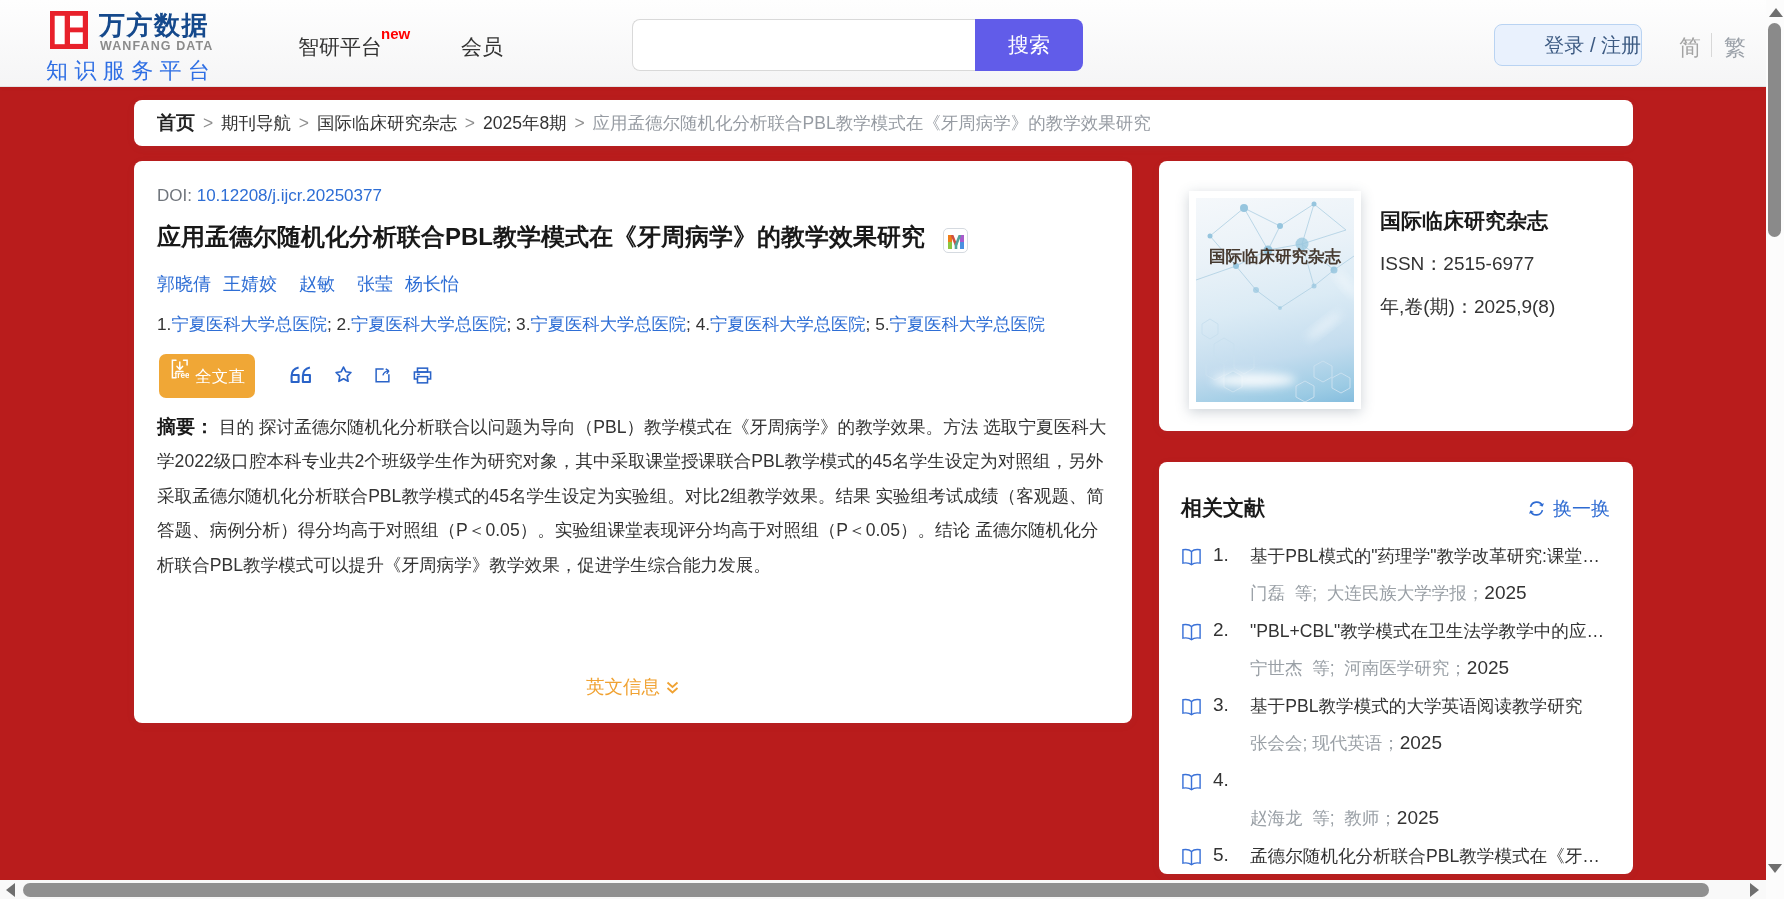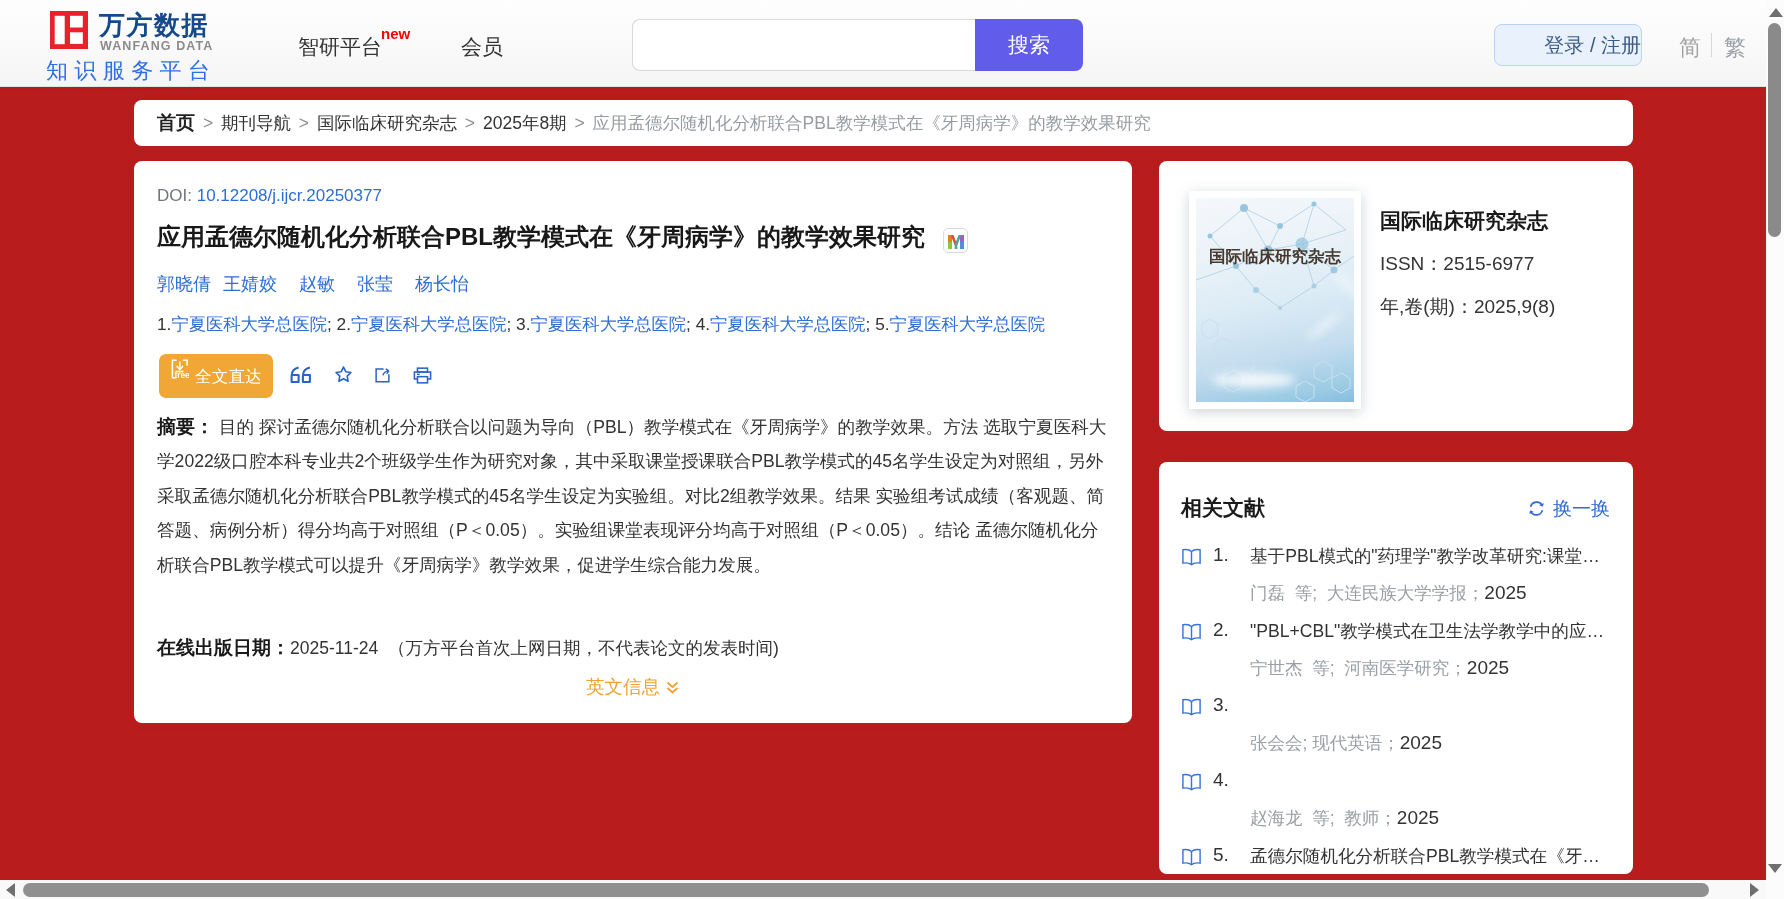--- a/index.html
+++ b/index.html
@@ -65,24 +65,24 @@
     <div class="abs" style="left:23px;top:25px;font-size:17px;color:#70757c">DOI: <a class="blue">10.12208/j.ijcr.20250377</a></div>
     <div class="abs" style="left:23px;top:60px;font-size:24px;font-weight:bold;color:#181818;white-space:nowrap">应用孟德尔随机化分析联合PBL教学模式在《牙周病学》的教学效果研究<span style="display:inline-block;vertical-align:-3px;margin-left:18px;width:25px;height:25px;background:#fff;border:1.5px solid #d5dae0;border-radius:5px;text-align:center;line-height:22px"><svg width="16" height="14" viewBox="0 0 16 14" style="vertical-align:middle">
             <rect x="0" y="0" width="4" height="7.5" fill="#ee7d18"></rect>
             <rect x="0" y="7" width="4" height="7" fill="#8cc63f"></rect>
             <rect x="12" y="0" width="4" height="7.5" fill="#a85bcb"></rect>
             <rect x="12" y="7" width="4" height="7" fill="#4a90e0"></rect>
             <path d="M4 0 L8 10" stroke="#d05042" stroke-width="2.6"></path>
             <path d="M12 0 L8 10" stroke="#53a39b" stroke-width="2.6"></path>
             <rect x="6.7" y="8.5" width="2.6" height="5.5" fill="#53a39b"></rect>
           </svg></span></div>
-    <div class="abs" style="left:23px;top:111px;font-size:18px;white-space:nowrap"><a class="blue" style="margin-right:12px">郭晓倩</a><a class="blue" style="margin-right:22px">王婧姣</a><a class="blue" style="margin-right:22px">赵敏</a><a class="blue" style="margin-right:22px">张莹</a><a class="blue">杨长怡</a></div>
+    <div class="abs" style="left:23px;top:111px;font-size:18px;white-space:nowrap"><a class="blue" style="margin-right:12px">郭晓倩</a><a class="blue" style="margin-right:22px">王婧姣</a><a class="blue" style="margin-right:22px">赵敏</a><a class="blue" style="margin-right:12px">张莹</a><a class="blue">杨长怡</a></div>
     <div class="abs" style="left:23px;top:151px;font-size:17.3px;color:#333;white-space:nowrap">1.<a class="blue">宁夏医科大学总医院</a>; 2.<a class="blue">宁夏医科大学总医院</a>; 3.<a class="blue">宁夏医科大学总医院</a>; 4.<a class="blue">宁夏医科大学总医院</a>; 5.<a class="blue">宁夏医科大学总医院</a></div>
 
-    <div class="abs" style="left:25px;top:193px;width:114px;height:44px;background:#f0a736;border-radius:7px;color:#fff">
+    <div class="abs" style="left:25px;top:193px;width:96px;height:44px;background:#f0a736;border-radius:7px;color:#fff">
       <svg class="abs" style="left:12px;top:5px" width="18" height="20" viewBox="0 0 18 20">
         <g fill="none" stroke="#fff" stroke-width="1.5" stroke-linecap="round">
           <path d="M5 1.2 H1.4 V18.8 H5"></path>
           <path d="M12.5 1.2 H16.1 V6"></path>
           <path d="M8.8 3 V9.8 M6 7.4 L8.8 10.3 L11.6 7.4"></path>
           <path d="M5.6 12.6 H12"></path>
         </g>
         <text x="11" y="19" font-size="8.2" font-weight="bold" text-anchor="middle" fill="#fff" font-family="Liberation Sans">free</text>
       </svg>
       <span class="abs" style="left:36px;top:0;line-height:44px;font-size:16.5px;letter-spacing:0.2px">全文直达</span>
@@ -105,21 +105,20 @@
     <svg class="abs" style="left:279px;top:206px" width="19" height="17" viewBox="0 0 24 22">
         <g fill="none" stroke="#2a63c8" stroke-width="2">
           <rect x="5.5" y="1.5" width="13" height="5"></rect>
           <rect x="1.5" y="6.5" width="21" height="9"></rect>
           <path d="M5 9.5 h3.5" stroke-width="1.8"></path>
           <rect x="5.5" y="12.5" width="13" height="8" fill="#fff"></rect>
         </g>
       </svg>
 
     <div class="abs" style="left:23px;top:249px;font-size:17.6px;line-height:34.4px;color:#333;white-space:nowrap"><span style="font-weight:bold;color:#1a1a1a;font-size:19px">摘要：</span> 目的 探讨孟德尔随机化分析联合以问题为导向（PBL）教学模式在《牙周病学》的教学效果。方法 选取宁夏医科大<br>学2022级口腔本科专业共2个班级学生作为研究对象，其中采取课堂授课联合PBL教学模式的45名学生设定为对照组，另外<br>采取孟德尔随机化分析联合PBL教学模式的45名学生设定为实验组。对比2组教学效果。结果 实验组考试成绩（客观题、简<br>答题、病例分析）得分均高于对照组（P＜0.05）。实验组课堂表现评分均高于对照组（P＜0.05）。结论 孟德尔随机化分<br>析联合PBL教学模式可以提升《牙周病学》教学效果，促进学生综合能力发展。</div>
-    <div class="abs" style="left:23px;top:474px;font-size:17.5px;color:#333"><span style="font-weight:bold;color:#1a1a1a;font-size:19px">在线出版日期：</span>2025-11-24&nbsp;&nbsp;（万方平台首次上网日期，不代表论文的发表时间)</div>
     <div class="abs" style="left:0;top:513px;width:998px;text-align:center;font-size:18.5px;color:#f0a232">英文信息 <svg width="15" height="15" viewBox="0 0 15 15" style="vertical-align:-2px">
           <g fill="none" stroke="#f0a232" stroke-width="1.8">
             <path d="M2.5 2.5 L7.5 7 L12.5 2.5"></path>
             <path d="M2.5 8 L7.5 12.5 L12.5 8"></path>
           </g>
         </svg></div>
   </div>
 
   <div class="card" id="jcard" style="left:1159px;top:161px;width:474px;height:270px">
 
@@ -199,20 +198,21 @@
     <div class="tit" style="top:157px">"PBL+CBL"教学模式在卫生法学教学中的应…</div>
     <div class="aut" style="top:194px"><span>宁世杰&nbsp;&nbsp;等;&nbsp;&nbsp;河南医学研究</span><span>；</span><b>2025</b></div>
 
     <svg class="bk" style="top:235px" width="21" height="20" viewBox="0 0 22 20">
         <g fill="none" stroke="#3b72d8" stroke-width="1.5">
           <path d="M11 4.2 C9 2.3 5.6 1.8 2 2.4 V16.4 C5.6 15.8 9 16.3 11 18 C13 16.3 16.4 15.8 20 16.4 V2.4 C16.4 1.8 13 2.3 11 4.2 Z"></path>
           <path d="M11 4.2 V18"></path>
         </g>
       </svg>
     <div class="num" style="top:232px">3.</div>
+    <div class="tit" style="top:232px">基于PBL教学模式的大学英语阅读教学研究</div>
     <div class="aut" style="top:269px"><span>张会会; 现代英语</span><span>；</span><b>2025</b></div>
 
     <svg class="bk" style="top:310px" width="21" height="20" viewBox="0 0 22 20">
         <g fill="none" stroke="#3b72d8" stroke-width="1.5">
           <path d="M11 4.2 C9 2.3 5.6 1.8 2 2.4 V16.4 C5.6 15.8 9 16.3 11 18 C13 16.3 16.4 15.8 20 16.4 V2.4 C16.4 1.8 13 2.3 11 4.2 Z"></path>
           <path d="M11 4.2 V18"></path>
         </g>
       </svg>
     <div class="num" style="top:307px">4.</div>
     <div class="aut" style="top:344px"><span>赵海龙&nbsp;&nbsp;等;&nbsp;&nbsp;教师</span><span>；</span><b>2025</b></div>

